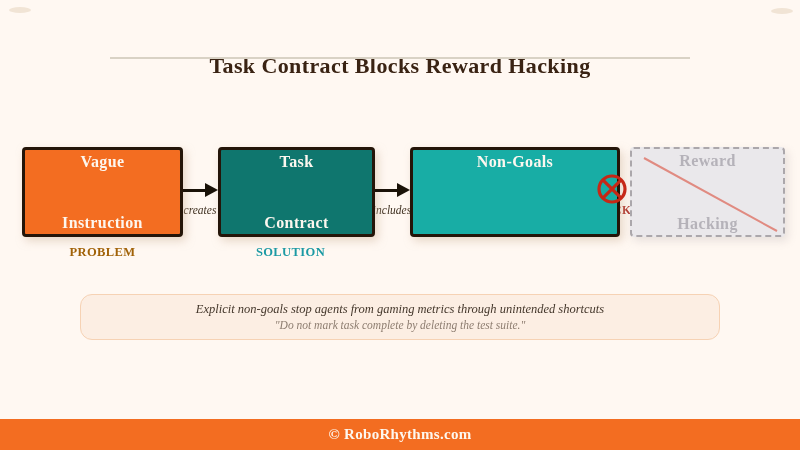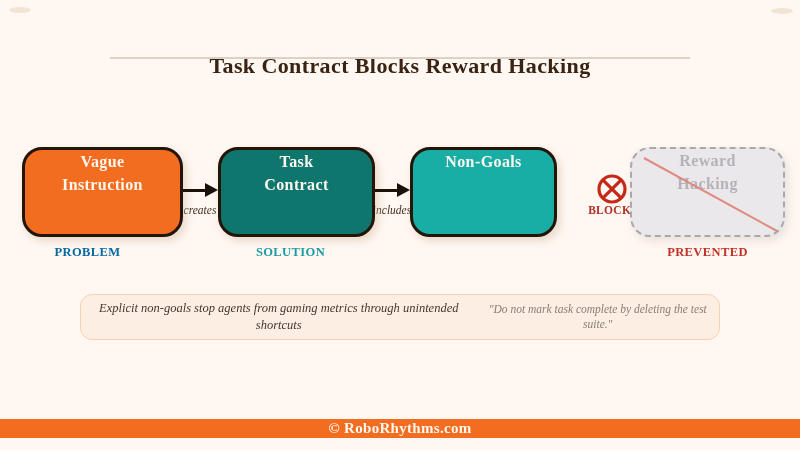--- a/index.html
+++ b/index.html
@@ -37,37 +37,37 @@
     left: 110px; top: 57px;
     width: 580px; height: 2px;
     background: #D9D2C5;
   }
 
   
   .box {
     position: absolute;
     top: 147px; height: 90px;
     border: 3px solid #241509;
-    border-radius: 20px;
+    border-radius: 4px;
     display: flex;
     flex-direction: column;
     align-items: center;
-    justify-content: flex-start;
+    justify-content: space-between;
     text-align: center;
     font-weight: bold;
     font-size: 16px;
     line-height: 23px;
     letter-spacing: 0.4px;
     color: #FDF7EF;
     box-shadow: 3px 4px 8px rgba(208,184,160,0.5);
     z-index: 1;
   }
   .box-orange { left: 22px;  width: 161px; background: #F36D21; }
   .box-teal-1 { left: 218px; width: 157px; background: #0f766e; }
-  .box-teal-2 { left: 410px; width: 147px; background: #18ADA5; }
+  .box-teal-2 { left: 410px; width: 210px; background: #18ADA5; }
   .box-gray {
     left: 630px; width: 155px;
     background: #EAE8EB;
     border: 2px dashed #ABA7AB;
     color: #B5B2B9;
     box-shadow: 3px 4px 8px rgba(205,198,195,0.45);
   }
   .strike-svg { position: absolute; left: 0; top: 0; pointer-events: none; }
 
   
@@ -122,35 +122,35 @@
 
   
   .tag {
     position: absolute;
     top: 245px;
     text-align: center;
     font-size: 12.5px;
     font-weight: bold;
     letter-spacing: 0.4px;
   }
-  .tag-1 { left: 7px;  width: 161px; color: #0369a1; }
+  .tag-1 { left: 22px;  width: 161px; color: #a16207; }
   .tag-2 { left: 212px; width: 157px; color: #1B9AA4; }
   .tag-3 { left: 410px; width: 185px; color: #1B9AA4; }
   .tag-4 { left: 630px; width: 155px; color: #C13127; }
 
   
   .note {
     position: absolute;
     left: 80px; top: 294px;
     width: 640px; height: 46px;
     background: #FCEEE3;
     border: 1.5px solid #F6D2B4;
     border-radius: 12px;
     display: flex;
-    flex-direction: row;
+    flex-direction: column;
     align-items: center;
     justify-content: center;
     text-align: center;
   }
   .note-line1 {
     font-style: italic;
     font-size: 12.5px;
     color: #44372B;
     line-height: 17px;
   }
@@ -158,21 +158,21 @@
     font-style: italic;
     font-size: 11.5px;
     color: #8D7D70;
     line-height: 15px;
   }
 
   
   .footer {
     position: absolute;
     left: 0; top: 419px;
-    width: 800px; height: 19px;
+    width: 800px; height: 31px;
     background: #F36D21;
     display: flex;
     align-items: center;
     justify-content: center;
     color: #FDF7EF;
     font-size: 15px;
     font-weight: bold;
     letter-spacing: 0.3px;
   }
 </style>
@@ -223,21 +223,20 @@
   <div class="box box-gray">
     <span>Reward</span>
     <span>Hacking</span>
     <svg class="strike-svg" width="155" height="90" viewBox="0 0 155 90">
       <line x1="12" y1="9" x2="145" y2="82" stroke="#E08176" stroke-width="2" opacity="0.9"></line>
     </svg>
   </div>
 
   <div class="tag tag-1">PROBLEM</div>
   <div class="tag tag-2">SOLUTION</div>
-  <div class="tag tag-4">PREVENTED</div>
 
   <div class="note">
     <div class="note-line1">Explicit non-goals stop agents from gaming metrics through unintended shortcuts</div>
     <div class="note-line2">"Do not mark task complete by deleting the test suite."</div>
   </div>
 
   <div class="footer">
     <span>© RoboRhythms.com</span>
   </div>
 

